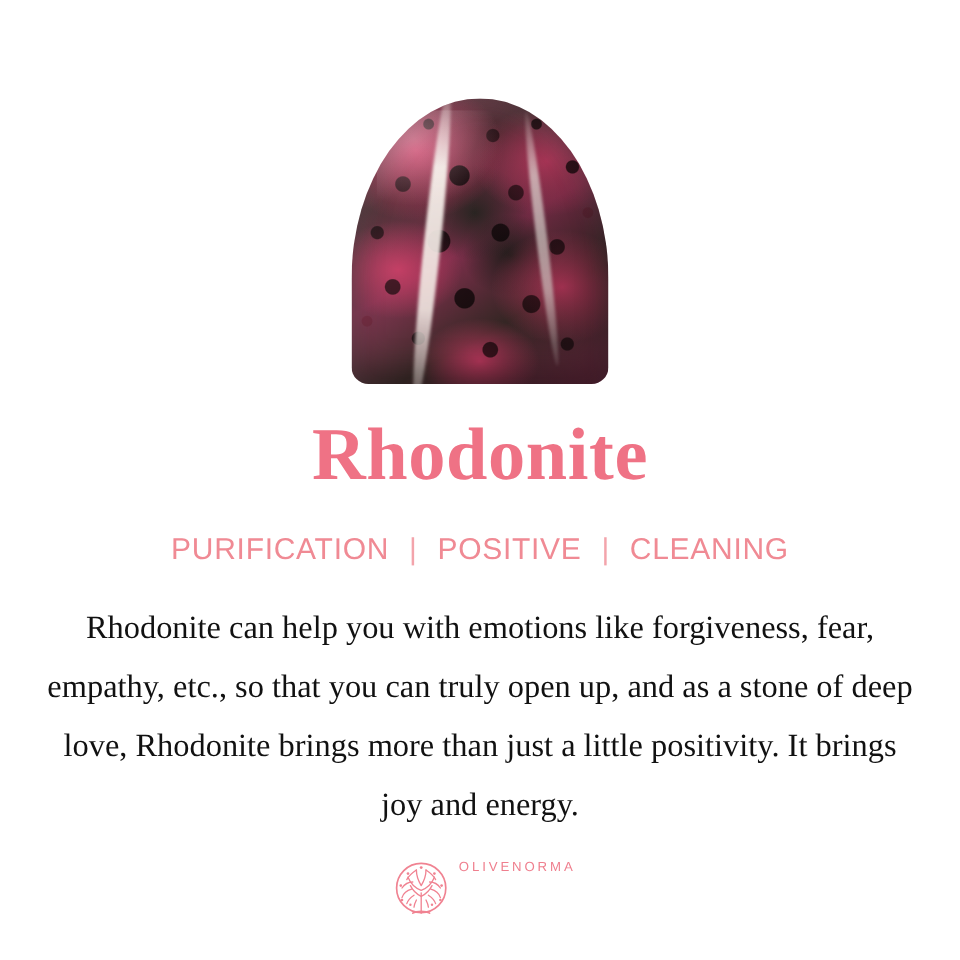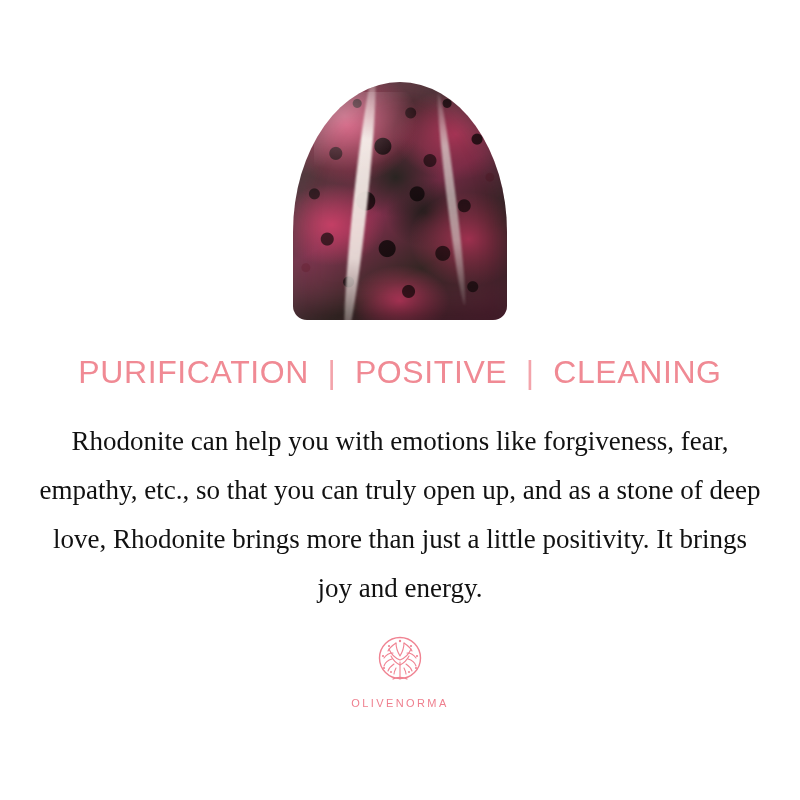--- a/index.html
+++ b/index.html
@@ -121,21 +121,21 @@
     font-family: "Liberation Serif", serif;
     font-size: 62px;
     font-weight: 700;
     color: #ef7285;
     letter-spacing: 0.5px;
     margin-top: 28px;
     line-height: 1;
   }
   .subtitle {
     font-family: "Liberation Sans", sans-serif;
-    font-size: 32px;
+    font-size: 25px;
     color: #f08a94;
     letter-spacing: 0.6px;
     margin-top: 34px;
     white-space: nowrap;
   }
   .subtitle .sep {
     color: #f3a4ab;
     padding: 0 9px;
   }
   .desc {
@@ -145,22 +145,21 @@
     font-size: 27px;
     line-height: 1.82;
     color: #111111;
     text-align: center;
   }
 
   
   .logo {
     margin-top: 18px;
     display: flex;
-    flex-direction: column;
-    align-items: center;
+    flex-direction: row;
   }
   .logo svg { display: block; }
   .logo-text {
     font-family: "Liberation Sans", sans-serif;
     font-size: 11px;
     letter-spacing: 2.4px;
     color: #ef7f8e;
     margin-top: 3px;
   }
 </style>
@@ -172,20 +171,21 @@
   <div class="stone-wrap">
     <div class="stone">
       <div class="speckle"></div>
       <div class="vein"></div>
       <div class="vein v2"></div>
       <div class="gloss"></div>
       <div class="shade"></div>
     </div>
   </div>
 
+  <div class="title">Rhodonite</div>
 
   <div class="subtitle">
     <span>PURIFICATION</span>
     <span class="sep">|</span>
     <span>POSITIVE</span>
     <span class="sep">|</span>
     <span>CLEANING</span>
   </div>
 
   <div class="desc">Rhodonite can help you with emotions like forgiveness, fear, empathy, etc., so that you can truly open up, and as a stone of deep love, Rhodonite brings more than just a little positivity. It brings joy and energy.</div>

